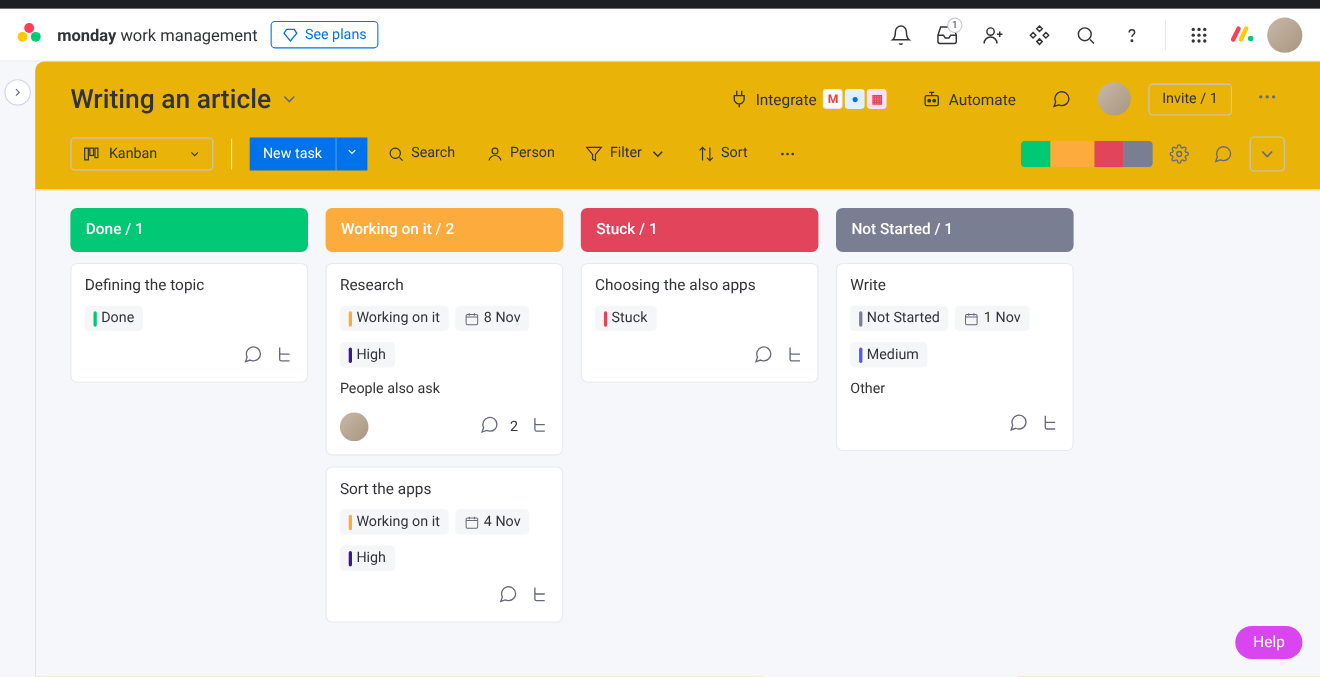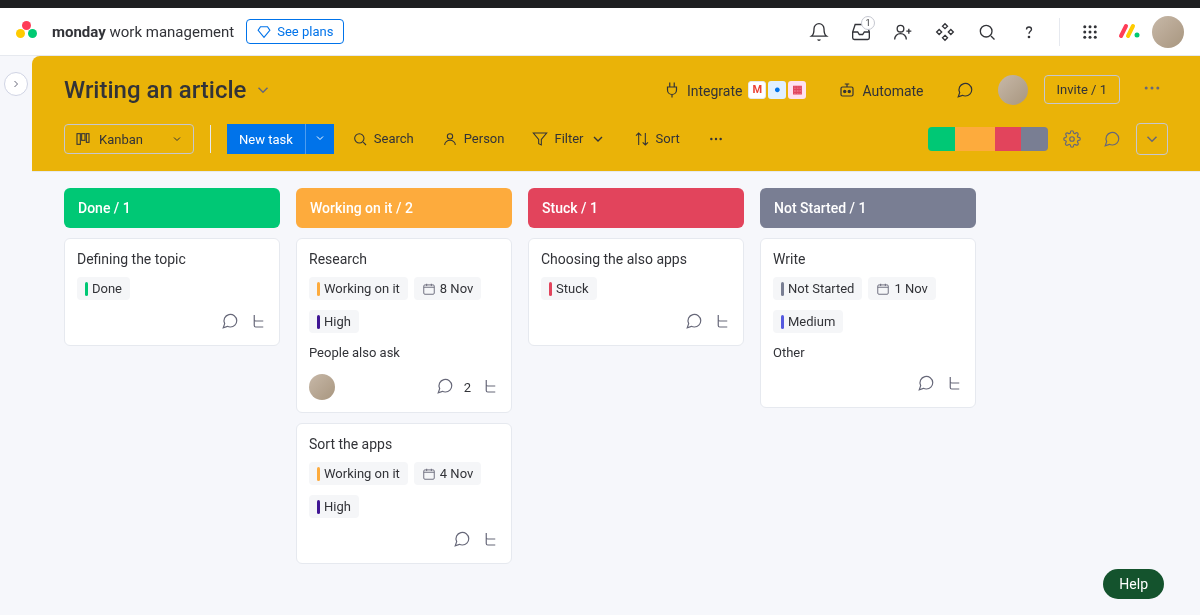--- a/index.html
+++ b/index.html
@@ -69,21 +69,21 @@
 .chip { display:flex; align-items:center; gap:4px; background:#f5f6f8; border-radius:4px; padding:4px 8px; font-size:13px; }
 .chip .bar { width:3px; height:14px; border-radius:2px; }
 .chip svg { width:14px; height:14px; color:#676879; }
 .plain-text { font-size:13px; color:#323338; padding:2px 0; }
 .card-foot { display:flex; align-items:center; gap:10px; margin-top:2px; }
 .card-foot .av { width:26px; height:26px; border-radius:50%; background:linear-gradient(135deg,#c7b8a8,#a8967f); }
 .card-foot .sp { flex:1; }
 .card-foot svg { width:18px; height:18px; color:#676879; cursor:pointer; }
 .card-foot .cnt { font-size:13px; color:#323338; }
 
-.help-btn { position:absolute; right:36px; bottom:16px; background:#14532d; color:#fff; border-radius:16px; padding:7px 16px; font-size:14px; cursor:pointer; }
+.help-btn { position:absolute; right:16px; bottom:16px; background:#d946ef; color:#fff; border-radius:16px; padding:7px 16px; font-size:14px; cursor:pointer; }
 </style>
 </head>
 <body>
 
 <div class="topbar-shadow"></div>
 
 <div class="topbar">
   <div class="logo-blob">
     <span class="d1"></span>
       <span class="d2"></span>

